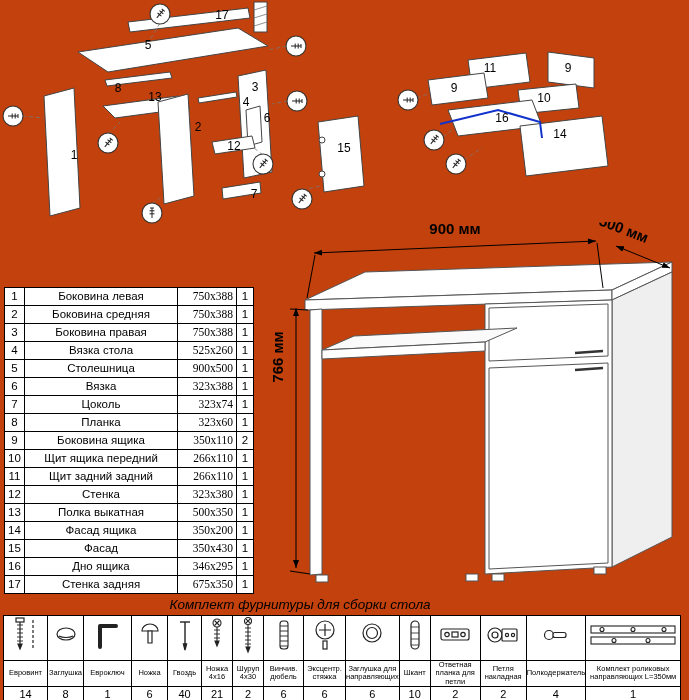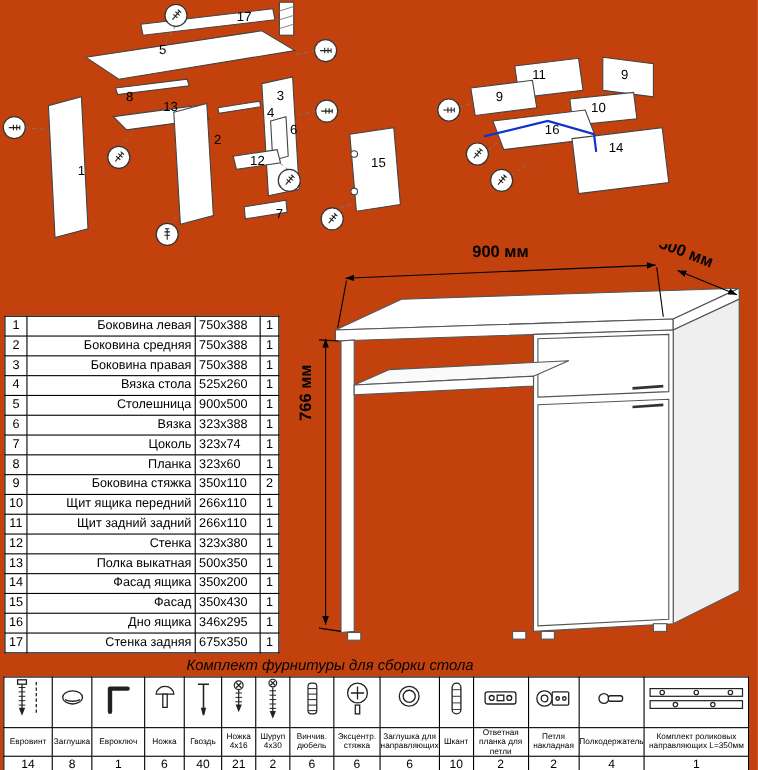--- a/index.html
+++ b/index.html
@@ -6,22 +6,22 @@
   .page{position:relative;width:689px;height:700px;background:#c2410c;overflow:hidden;
         font-family:"Liberation Sans",sans-serif;color:#000;}
   .abs{position:absolute;}
   svg text{font-family:"Liberation Sans",sans-serif;}
   .plabel{font-size:12px;fill:#000;text-anchor:middle;}
   .dim{font-size:15px;font-weight:bold;fill:#000;text-anchor:middle;}
 
   table.parts{position:absolute;left:4px;top:287px;border-collapse:collapse;background:#fff;}
   table.parts td{border:1px solid #000;font-size:11.5px;line-height:1;padding:2px 3px;height:13px;white-space:nowrap;}
   td.c-num{width:13px;text-align:center;padding:2px 1px;}
-  td.c-name{width:146px;text-align:right;}
-  td.c-size{width:52px;text-align:left;}
+  td.c-name{width:146px;text-align:center;}
+  td.c-size{width:52px;text-align:right;font-family:Liberation Serif, serif;}
   td.c-qty{width:10px;text-align:center;padding:2px 1px;}
 
   .hw-title{position:absolute;top:597px;left:0;width:600px;text-align:center;font-size:13.5px;font-style:italic;}
 
   table.hw{position:absolute;left:3px;top:615px;border-collapse:collapse;table-layout:fixed;background:#fff;}
   table.hw td{border:1px solid #000;text-align:center;vertical-align:middle;padding:0;overflow:hidden;}
   td.hw-icon-cell{height:42px;}
   td.hw-name-cell{height:23px;font-size:7.5px;line-height:1.1;padding:1px;word-wrap:break-word;}
   td.hw-qty-cell{height:14px;font-size:11px;}
 </style>
@@ -216,21 +216,21 @@
           <td class="c-qty">1</td>
         </tr>
       <tr>
           <td class="c-num">8</td>
           <td class="c-name">Планка</td>
           <td class="c-size">323x60</td>
           <td class="c-qty">1</td>
         </tr>
       <tr>
           <td class="c-num">9</td>
-          <td class="c-name">Боковина стяжка</td>
+          <td class="c-name">Боковина ящика</td>
           <td class="c-size">350x110</td>
           <td class="c-qty">2</td>
         </tr>
       <tr>
           <td class="c-num">10</td>
           <td class="c-name">Щит ящика передний</td>
           <td class="c-size">266x110</td>
           <td class="c-qty">1</td>
         </tr>
       <tr>

